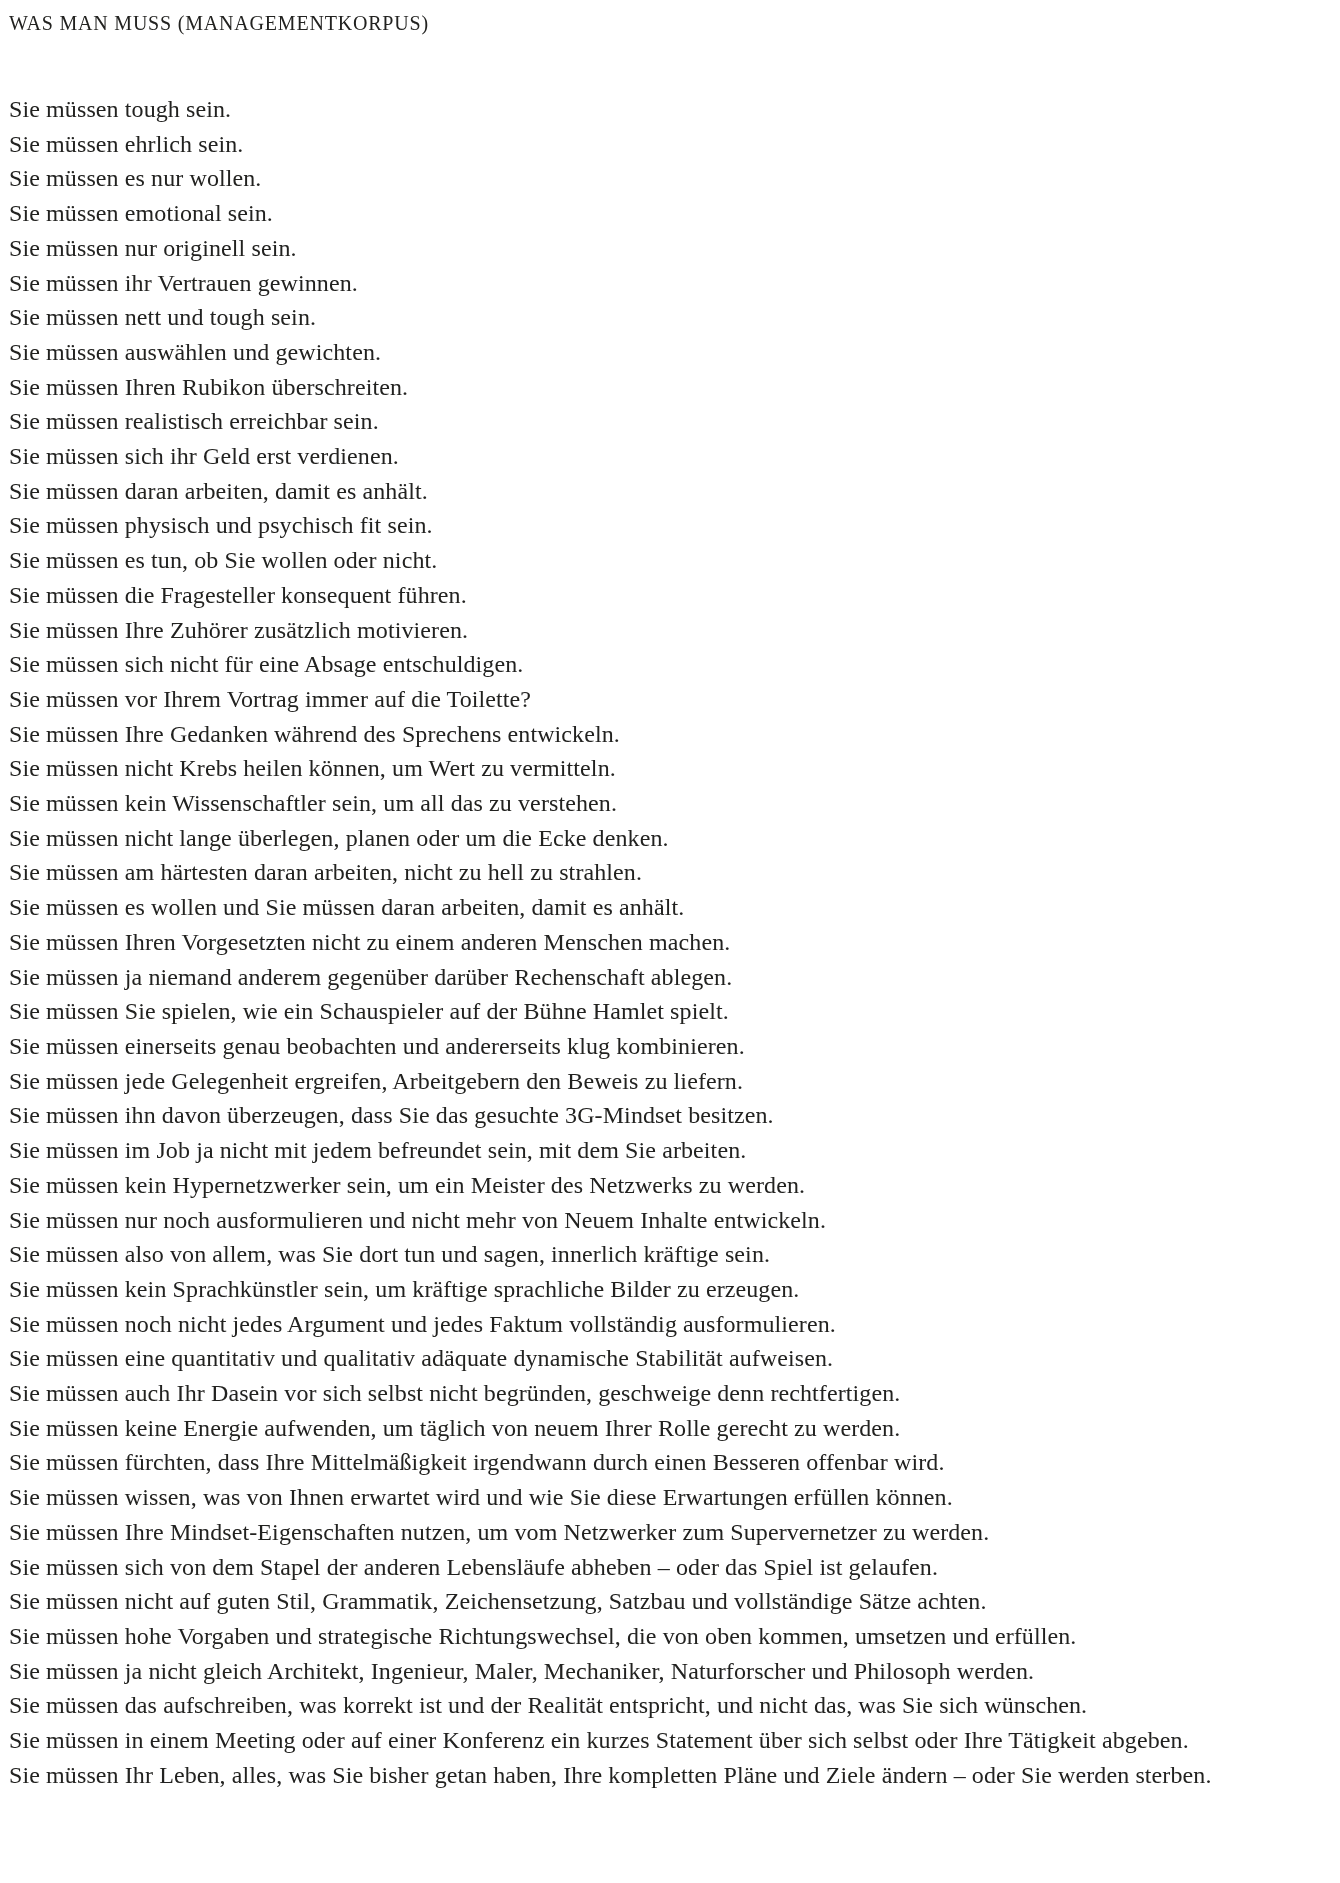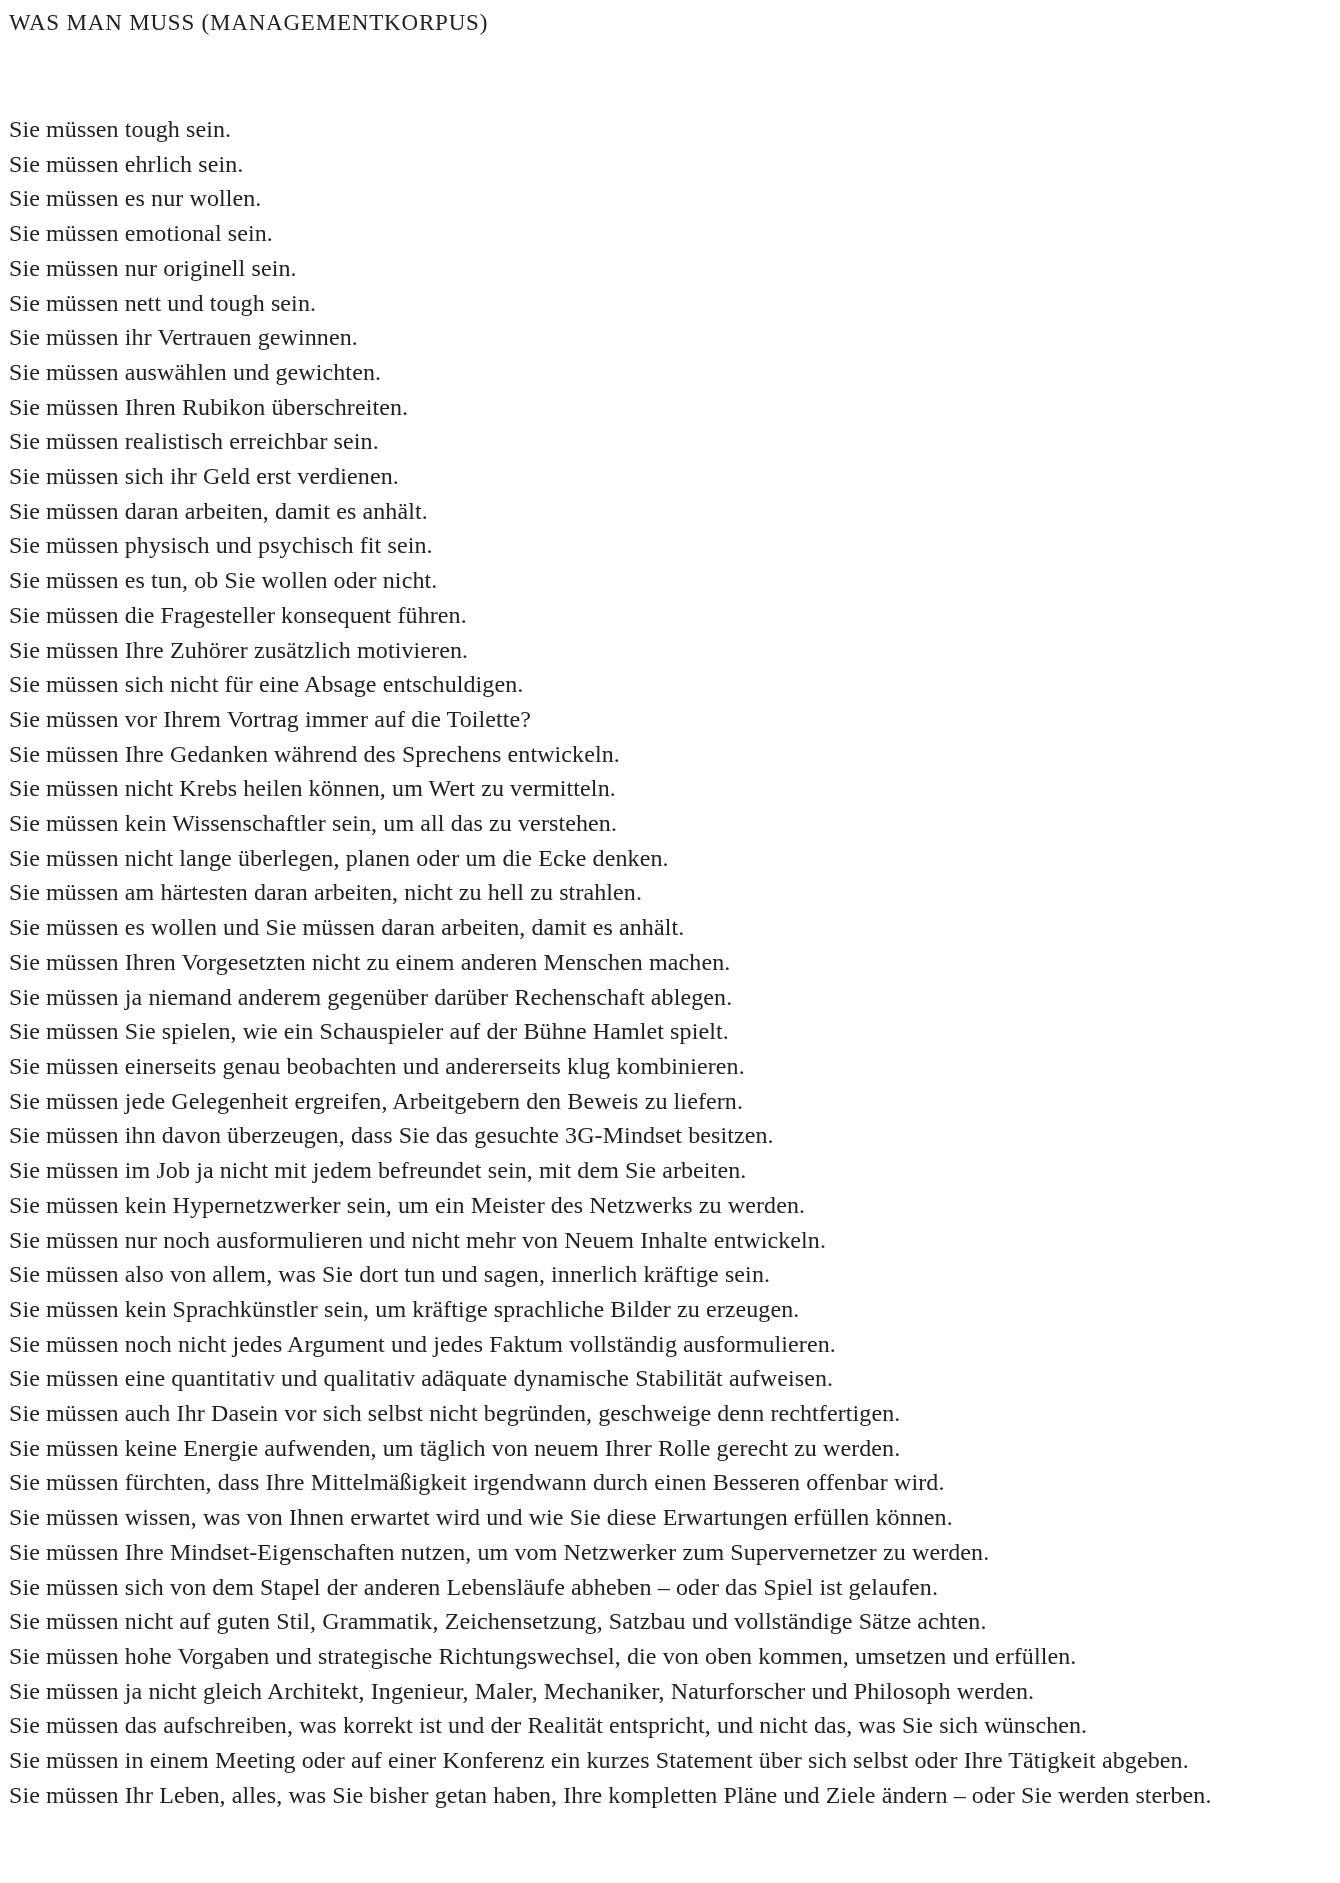--- a/index.html
+++ b/index.html
@@ -12,29 +12,29 @@
     height: 1883px;
     overflow: hidden;
     font-family: "Liberation Serif", "DejaVu Serif", serif;
     color: #222220;
   }
   .page {
     padding: 6px 4px 0 9px;
   }
   .page-title {
     margin: 0;
-    font-size: 23px;
+    font-size: 20px;
     font-weight: 400;
     letter-spacing: 0.8px;
     line-height: 34px;
     color: #222220;
     white-space: nowrap;
   }
   .sentence-list {
-    margin-top: 72px;
+    margin-top: 52px;
   }
   .sentence-line {
     margin: 0;
     padding: 0;
     font-size: 24px;
     line-height: 34.7px;
     letter-spacing: 0.1px;
     white-space: nowrap;
     color: #222220;
   }
@@ -43,22 +43,22 @@
 <body>
 
 <div class="page">
   <h1 class="page-title">WAS MAN MUSS (MANAGEMENTKORPUS)</h1>
   <div class="sentence-list">
     <p class="sentence-line">Sie müssen tough sein.</p>
       <p class="sentence-line">Sie müssen ehrlich sein.</p>
       <p class="sentence-line">Sie müssen es nur wollen.</p>
       <p class="sentence-line">Sie müssen emotional sein.</p>
       <p class="sentence-line">Sie müssen nur originell sein.</p>
+      <p class="sentence-line">Sie müssen ihr Vertrauen gewinnen.</p>
       <p class="sentence-line">Sie müssen nett und tough sein.</p>
-      <p class="sentence-line">Sie müssen ihr Vertrauen gewinnen.</p>
       <p class="sentence-line">Sie müssen auswählen und gewichten.</p>
       <p class="sentence-line">Sie müssen Ihren Rubikon überschreiten.</p>
       <p class="sentence-line">Sie müssen realistisch erreichbar sein.</p>
       <p class="sentence-line">Sie müssen sich ihr Geld erst verdienen.</p>
       <p class="sentence-line">Sie müssen daran arbeiten, damit es anhält.</p>
       <p class="sentence-line">Sie müssen physisch und psychisch fit sein.</p>
       <p class="sentence-line">Sie müssen es tun, ob Sie wollen oder nicht.</p>
       <p class="sentence-line">Sie müssen die Fragesteller konsequent führen.</p>
       <p class="sentence-line">Sie müssen Ihre Zuhörer zusätzlich motivieren.</p>
       <p class="sentence-line">Sie müssen sich nicht für eine Absage entschuldigen.</p>

